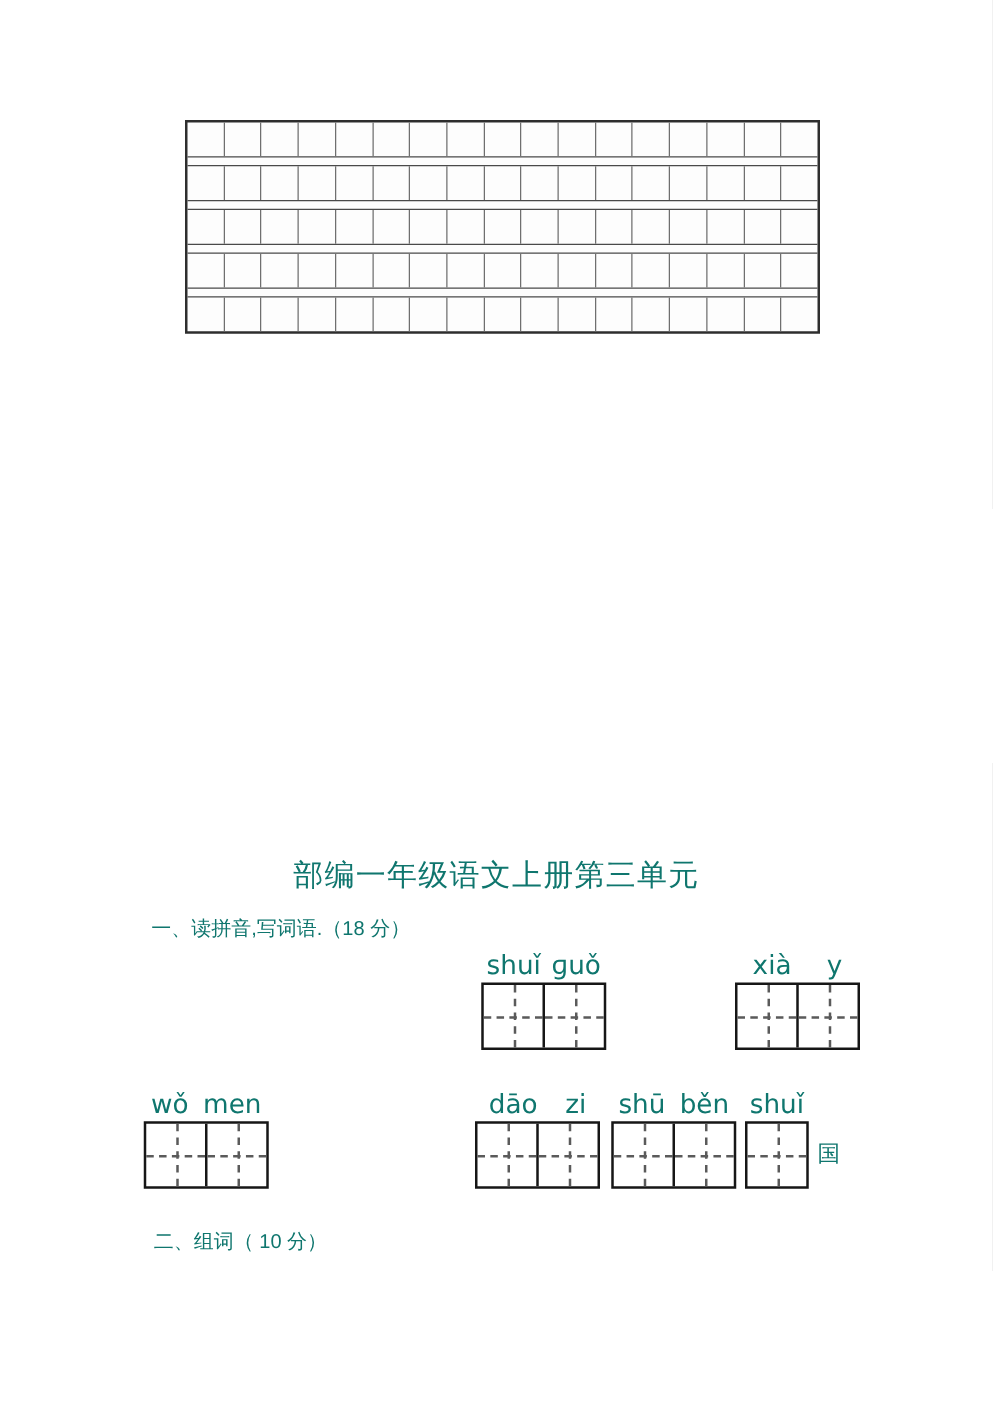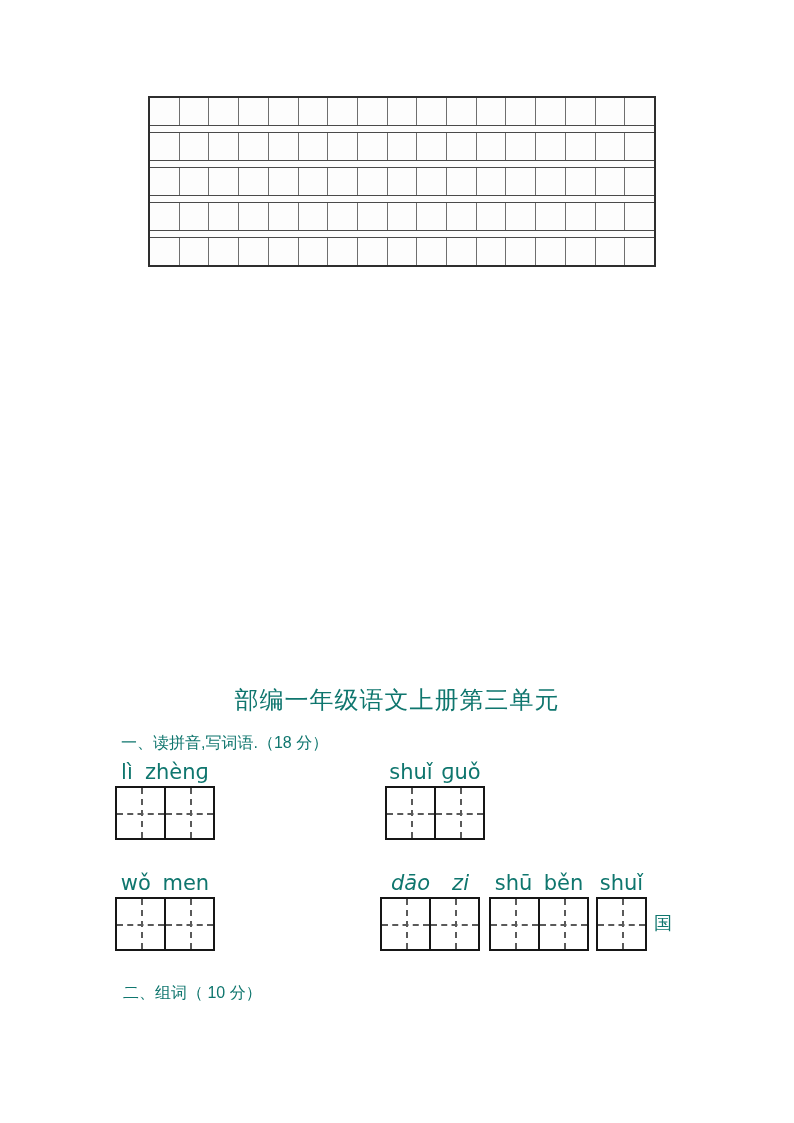--- a/index.html
+++ b/index.html
@@ -215,58 +215,58 @@
         <div class="wg-cell"></div>
         <div class="wg-cell"></div>
         <div class="wg-cell"></div>
       </div>
     </div>
 
   <h1 class="title">部编一年级语文上册第三单元</h1>
 
   <div class="section-heading section-one">一、读拼音,写词语.（18 分）</div>
 
-  <div class="pinyin-group" style="left:115px; top:757px;">
-    <div class="pinyin-label">
-        <span>lì</span>
-        <span>zhènɡ</span>
-      </div>
-    <div class="tzg-box">
-        <div class="tzg-cell"></div>
-        <div class="tzg-cell"></div>
-      </div>
-  </div>
 
 
   <div class="pinyin-group" style="left:385px; top:757px;">
     <div class="pinyin-label">
         <span>shuǐ</span>
         <span>ɡuǒ</span>
       </div>
     <div class="tzg-box">
         <div class="tzg-cell"></div>
         <div class="tzg-cell"></div>
       </div>
   </div>
 
 
+  <div class="pinyin-group" style="left:588px; top:757px;">
+    <div class="pinyin-label">
+        <span>xià</span>
+        <span>y</span>
+      </div>
+    <div class="tzg-box">
+        <div class="tzg-cell"></div>
+        <div class="tzg-cell"></div>
+      </div>
+  </div>
 
   <div class="pinyin-group" style="left:115px; top:868px;">
     <div class="pinyin-label">
         <span>wǒ</span>
         <span>men</span>
       </div>
     <div class="tzg-box">
         <div class="tzg-cell"></div>
         <div class="tzg-cell"></div>
       </div>
   </div>
 
 
-  <div class="pinyin-group" style="left:380px; top:868px;font-style:italic;">
+  <div class="pinyin-group" style="left:380px; top:868px;">
     <div class="pinyin-label">
         <span>dāo</span>
         <span>zi</span>
       </div>
     <div class="tzg-box">
         <div class="tzg-cell"></div>
         <div class="tzg-cell"></div>
       </div>
   </div>
 

